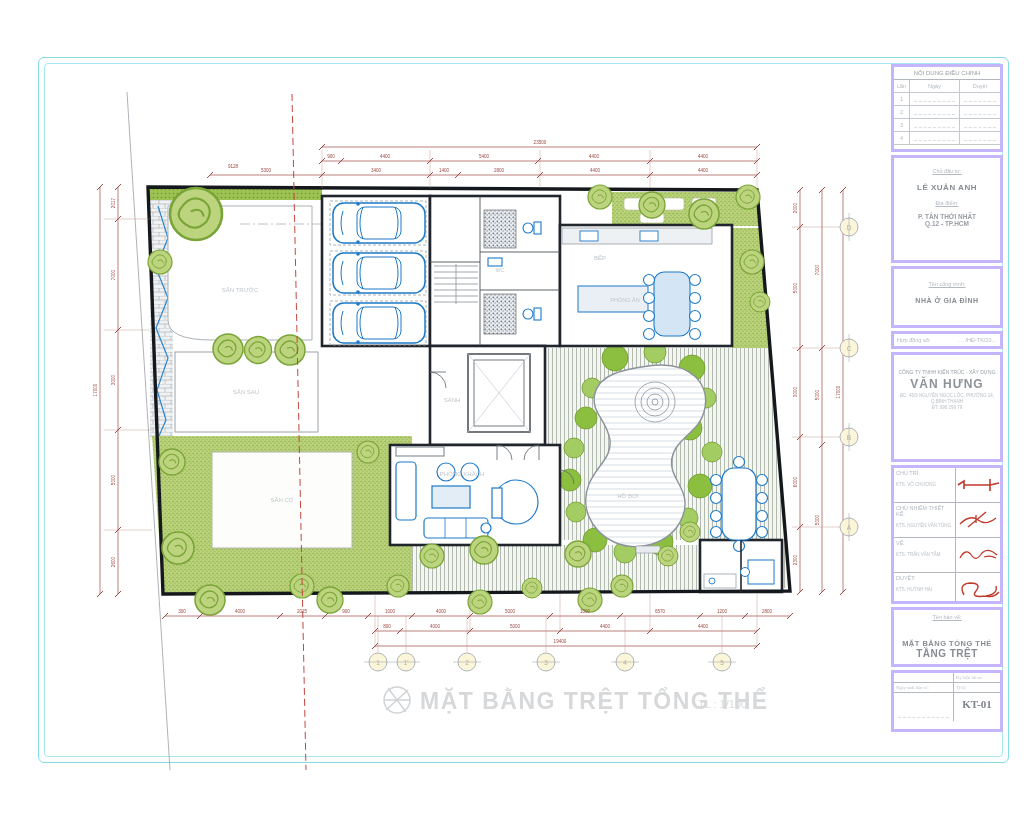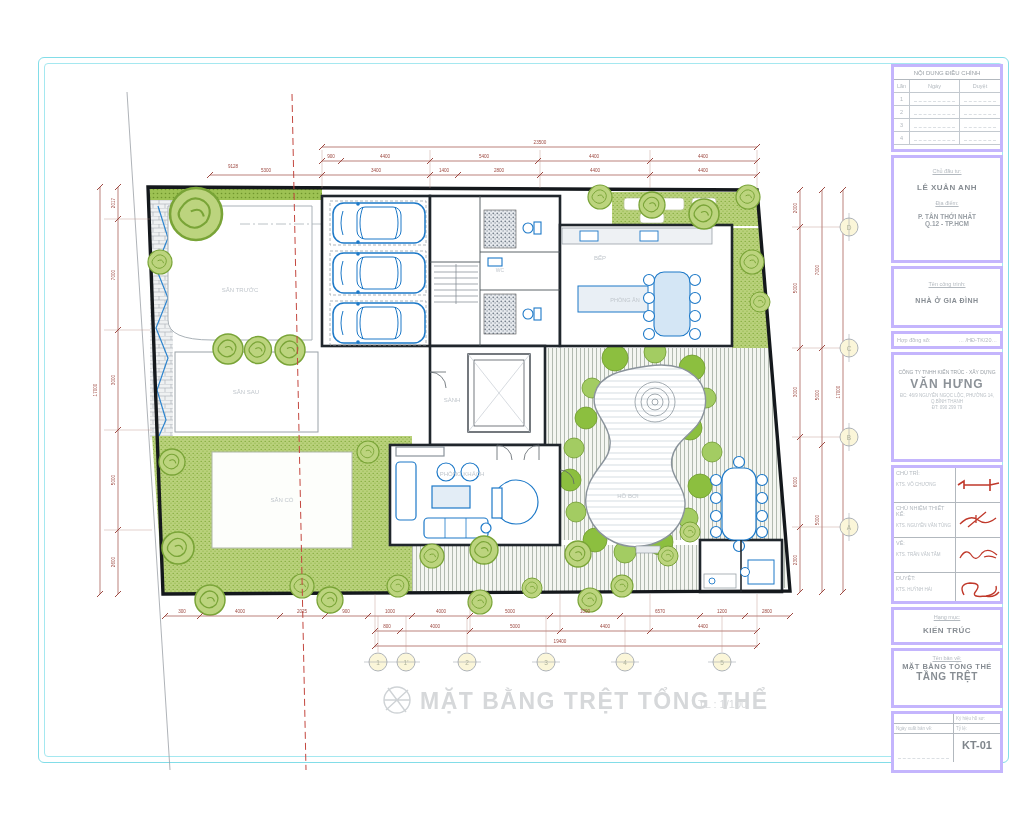--- a/index.html
+++ b/index.html
@@ -28,21 +28,21 @@
   .pad{padding:4px 2px;}
   .firm1{font-size:5px;color:#9aa0a6;text-align:center;margin-top:14px;}
   .firm-name{font-size:12px;color:#8c9298;text-align:center;font-weight:bold;letter-spacing:1px;margin:2px 0;}
   .firm-s{font-size:4.5px;color:#b9bfc5;text-align:center;line-height:6px;}
   .sign-row{display:flex;border-bottom:1px solid #b2b8be;height:34px;}
   .sign-row:last-child{border-bottom:none;}
   .sign-left{width:62px;border-right:1px solid #b2b8be;padding:2px 2px;box-sizing:border-box;}
   .sign-name{font-size:4.5px;color:#b9bfc5;margin-top:6px;}
   .sign-right{flex:1;display:flex;align-items:center;justify-content:center;}
   .contract{display:flex;justify-content:space-between;align-items:center;height:18px;padding:0 3px;}
-  .meta-grid{display:grid;grid-template-columns:60px 1fr;}
+  .meta-grid{display:grid;grid-template-columns:60px 1fr;font-family:Liberation Serif, serif;}
   .meta-grid>div{border-right:1px solid #b2b8be;border-bottom:1px solid #b2b8be;
     padding:2px;font-size:4.5px;color:#b9bfc5;position:relative;}
   .meta-grid>div:nth-child(2n){border-right:none;}
   .kt{font-size:11px;color:#7f858b;font-weight:bold;text-align:center;padding-top:3px;}
 </style>
 </head>
 <body>
 
 <div class="sheet">
   <div class="outer-frame"></div>
@@ -564,28 +564,24 @@
           <div class="sign-name">KTS. HUỲNH HẢI</div>
         </div>
         <div class="sign-right">
             <svg width="44" height="20" viewBox="0 0 44 20">
           <path d="M8,15 Q2,4 14,3 Q26,3 20,11 Q14,18 30,16 Q42,14 40,6 M30,16 Q38,18 43,12" fill="none" stroke="#c0392b" stroke-width="1.4"></path>
             </svg>
           </div>
       </div>
     </div>
 
-    <div class="tb-sec pad ctr" style="height:38px;">
-      <div class="lbl u">Hạng mục:</div>
-      <div class="big" style="margin-top:6px;">KIẾN TRÚC</div>
-    </div>
 
     <div class="tb-sec pad ctr" style="height:60px;">
       <div class="lbl u">Tên bản vẽ:</div>
-      <div class="big" style="margin-top:1px;font-size:7.5px;">MẶT BẰNG TỔNG THỂ</div>
+      <div class="big" style="margin-top:19px;font-size:7.5px;">MẶT BẰNG TỔNG THỂ</div>
       <div class="big" style="font-size:10px;">TẦNG TRỆT</div>
     </div>
 
     <div class="tb-sec" style="height:62px;">
       <div class="meta-grid">
         <div></div>
         <div>Ký hiệu hồ sơ:</div>
         <div>Ngày xuất bản vẽ:</div>
         <div>Tỷ lệ:</div>
         <div style="border-bottom:none;height:24px;">

